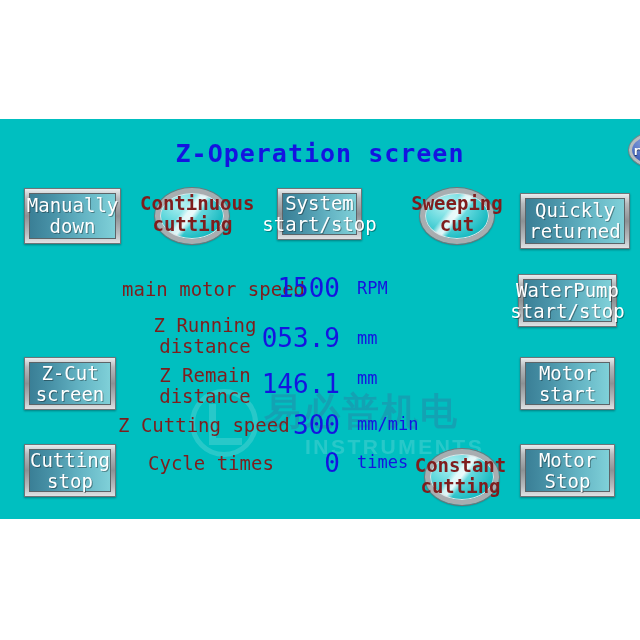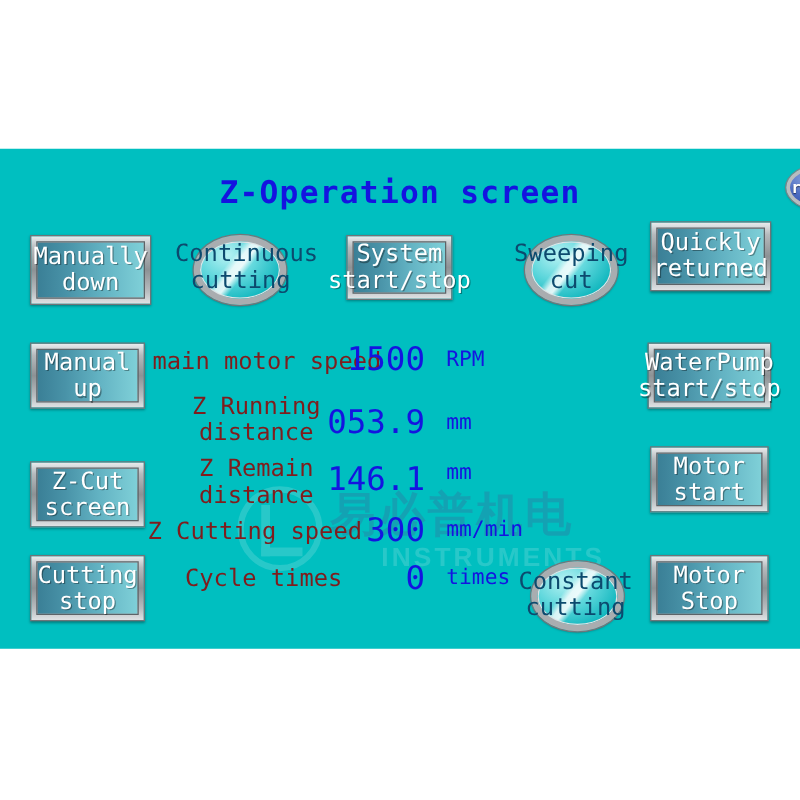--- a/index.html
+++ b/index.html
@@ -121,26 +121,26 @@
     border-radius: 50%;
     background:
       linear-gradient(128deg, rgba(255,255,255,0) 36%, rgba(255,255,255,.78) 43%, rgba(255,255,255,.85) 49%, rgba(255,255,255,0) 56%),
       radial-gradient(ellipse at 34% 24%, #b7f2f3 0%, #5fd7dc 40%, #16b9c0 75%, #0aa2ab 100%);
     border: 5px solid #a9adb0;
     box-sizing: border-box;
     box-shadow: 0 0 0 1px #71777b, inset 0 0 0 1px #dfe3e5, 0 1px 2px rgba(0,0,0,.4);
   }
   .ind-label {
     position: absolute;
-    color: #0c4a6e;
+    color: #7f1d1d;
     font-size: 19px;
     line-height: 21px;
     text-align: center;
     white-space: nowrap;
-    font-weight: normal;
+    font-weight: bold;
   }
 
   
   .dlabel {
     position: absolute;
     color: #7f1d1d;
     font-size: 19px;
     line-height: 21px;
     white-space: nowrap;
   }
@@ -197,53 +197,47 @@
       <div class="lbl">start/stop</div>
     </div>
   </div>
 
   <div class="indicator" style="left:420px; top:69px;"></div>
   <div class="ind-label" style="left:406px; top:74px; width:102px;">
     <div>Sweeping</div>
     <div>cut</div>
   </div>
 
-  <div class="btn" style="left:520px; top:58px; width:97px; height:56px;">
+  <div class="btn" style="left:520px; top:74px; width:110px; height:56px;">
     <div class="face">
       <div class="lbl">Quickly</div>
       <div class="lbl">returned</div>
     </div>
   </div>
 
-  <div class="btn" style="left:24px; top:155px; width:92px; height:53px;">
-    <div class="face">
-      <div class="lbl">Manual</div>
-      <div class="lbl">up</div>
-    </div>
-  </div>
 
   <div class="dlabel" style="left:122px; top:160px;">main motor speed</div>
   <div class="dvalue" style="left:200px; top:156px; width:140px;">1500</div>
   <div class="dunit" style="left:357px; top:160px;">RPM</div>
 
   <div class="btn" style="left:518px; top:155px; width:99px; height:53px;">
     <div class="face">
       <div class="lbl">WaterPump</div>
       <div class="lbl">start/stop</div>
     </div>
   </div>
 
   <div class="dlabel two" style="left:150px; top:196px; width:110px;">
     <div>Z Running</div>
     <div>distance</div>
   </div>
   <div class="dvalue" style="left:200px; top:206px; width:140px;">053.9</div>
   <div class="dunit" style="left:357px; top:210px;">mm</div>
 
-  <div class="btn" style="left:24px; top:238px; width:92px; height:53px;margin-top:12px;">
+  <div class="btn" style="left:24px; top:238px; width:92px; height:53px;">
     <div class="face">
       <div class="lbl">Z-Cut</div>
       <div class="lbl">screen</div>
     </div>
   </div>
 
   <div class="dlabel two" style="left:150px; top:246px; width:110px;">
     <div>Z Remain</div>
     <div>distance</div>
   </div>

